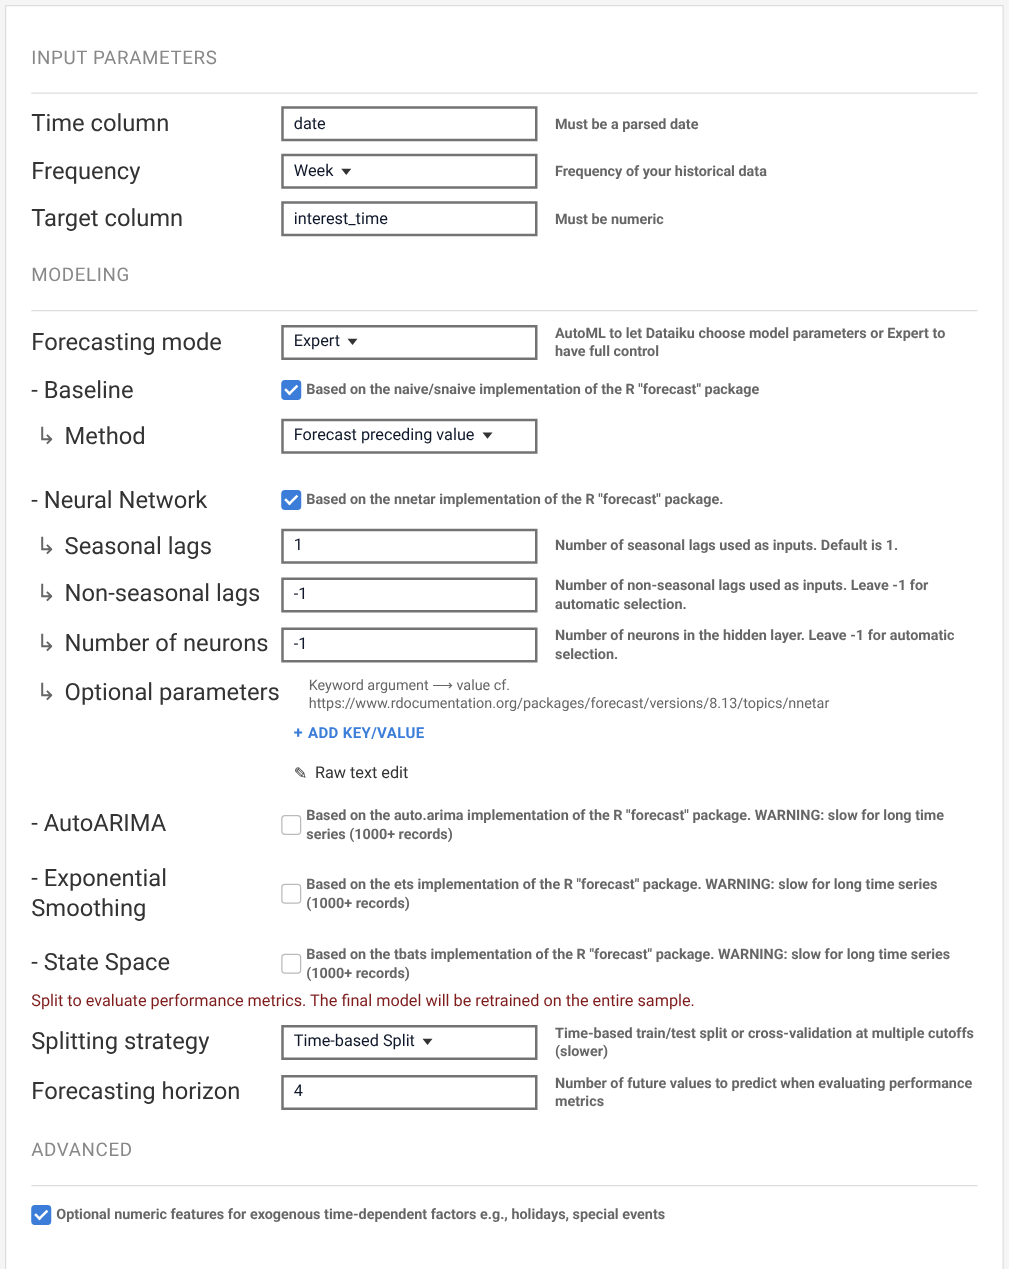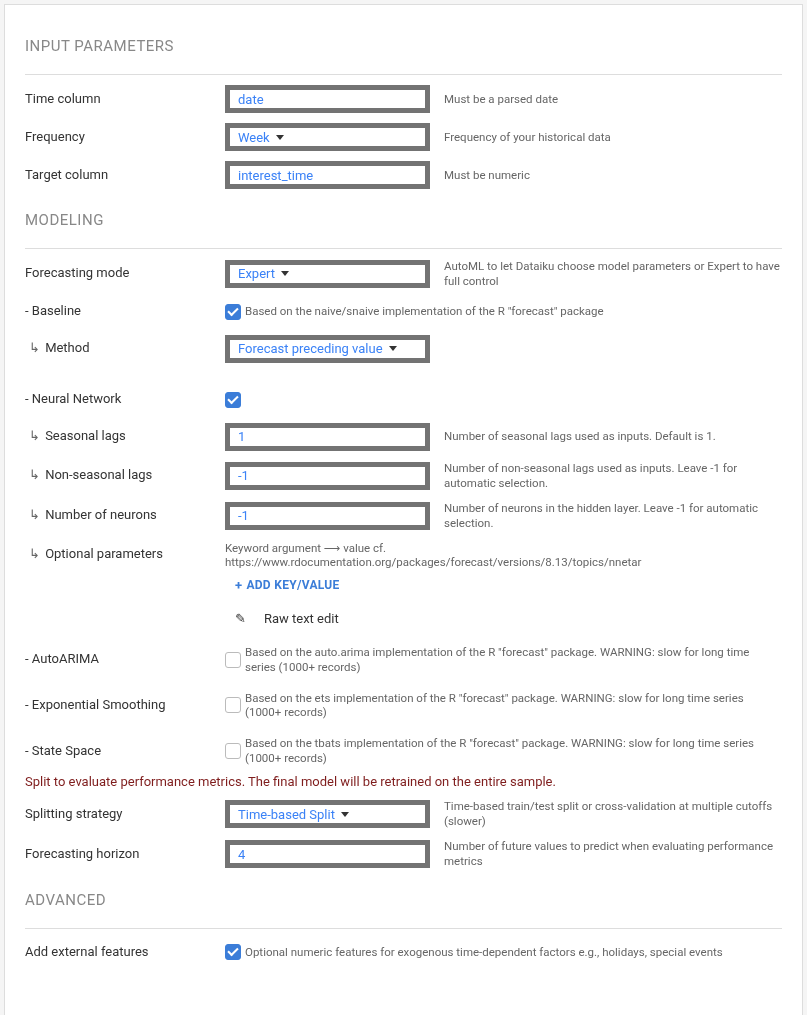--- a/index.html
+++ b/index.html
@@ -33,21 +33,21 @@
   }
   .row {
     display: flex;
     align-items: center;
     margin-top: 10px;
     min-height: 26px;
   }
   .row .label {
     width: 200px;
     flex-shrink: 0;
-    font-size: 13px;
+    font-size: 19px;
     color: #333;
     line-height: 1.3;
   }
   .row .label.sub::before {
     content: "↳ ";
     color: #666;
     margin-right: 2px;
   }
   .row .label.sub {
     padding-left: 4px;
@@ -57,43 +57,44 @@
     flex-shrink: 0;
     display: flex;
     align-items: center;
   }
   .row .ctrl input[type="text"],
   .row .ctrl .select {
     width: 100%;
     height: 28px;
     padding: 0 8px;
     font-size: 13px;
-    border: 5px solid #737373;
+    border: 2px solid #737373;
     border-radius: 0;
     background: #fff;
-    color: #3b82f6;
+    color: #0f172a;
     font-family: inherit;
   }
   .row .ctrl .select {
     display: flex;
     align-items: center;
     justify-content: flex-start;
     cursor: pointer;
   }
   .caret {
     border-left: 4px solid transparent;
     border-right: 4px solid transparent;
     border-top: 5px solid #333;
     margin-left: 6px;
   }
   .row .help {
     padding-left: 14px;
     font-size: 11.5px;
     color: #666;
     line-height: 1.3;
+    font-weight: bold;
   }
   .chk {
     width: 16px;
     height: 16px;
     border: 1px solid #bbb;
     border-radius: 3px;
     display: inline-flex;
     align-items: center;
     justify-content: center;
     cursor: pointer;
@@ -131,37 +132,37 @@
   .plus {
     font-size: 13px;
     font-weight: 700;
   }
   .plain-link {
     color: #333;
     font-size: 13px;
     cursor: pointer;
     display: inline-flex;
     align-items: center;
-    gap: 18px;
+    gap: 6px;
   }
   .pencil::before {
     content: "✎";
     font-size: 13px;
   }
   .indent-block {
     margin-left: 200px;
   }
   .indent-block .line {
     margin-top: 6px;
     padding-left: 10px;
   }
   .opt-desc {
     font-size: 11.5px;
     color: #666;
-    margin-left: 0;
+    margin-left: 22px;
   }
 </style>
 </head>
 <body>
 
 <div class="panel">
 
   <div class="section-title">INPUT PARAMETERS</div>
 
   <div class="row">
@@ -222,20 +223,21 @@
     </div>
   </div>
 
   <div style="height:14px"></div>
 
   <div class="row chk-row">
     <div class="label">- Neural Network</div>
     <div class="ctrl">
         <span class="chk checked"></span>
       </div>
+    <div class="help">Based on the nnetar implementation of the R "forecast" package.</div>
   </div>
 
   <div class="row">
     <div class="label sub">Seasonal lags</div>
     <div class="ctrl">
         <input type="text" value="1" style="">
       </div>
     <div class="help">Number of seasonal lags used as inputs. Default is 1.</div>
   </div>
 
@@ -318,21 +320,20 @@
     <div class="label">Forecasting horizon</div>
     <div class="ctrl">
         <input type="text" value="4" style="">
       </div>
     <div class="help">Number of future values to predict when evaluating performance metrics</div>
   </div>
 
   <div class="section-title">ADVANCED</div>
 
   <div class="row chk-row">
-    <div class="label">Add external features</div>
     <div class="ctrl">
         <span class="chk checked"></span>
       </div>
     <div class="help">Optional numeric features for exogenous time-dependent factors e.g., holidays, special events</div>
   </div>
 
   <div class="row">
     
     
   </div>

